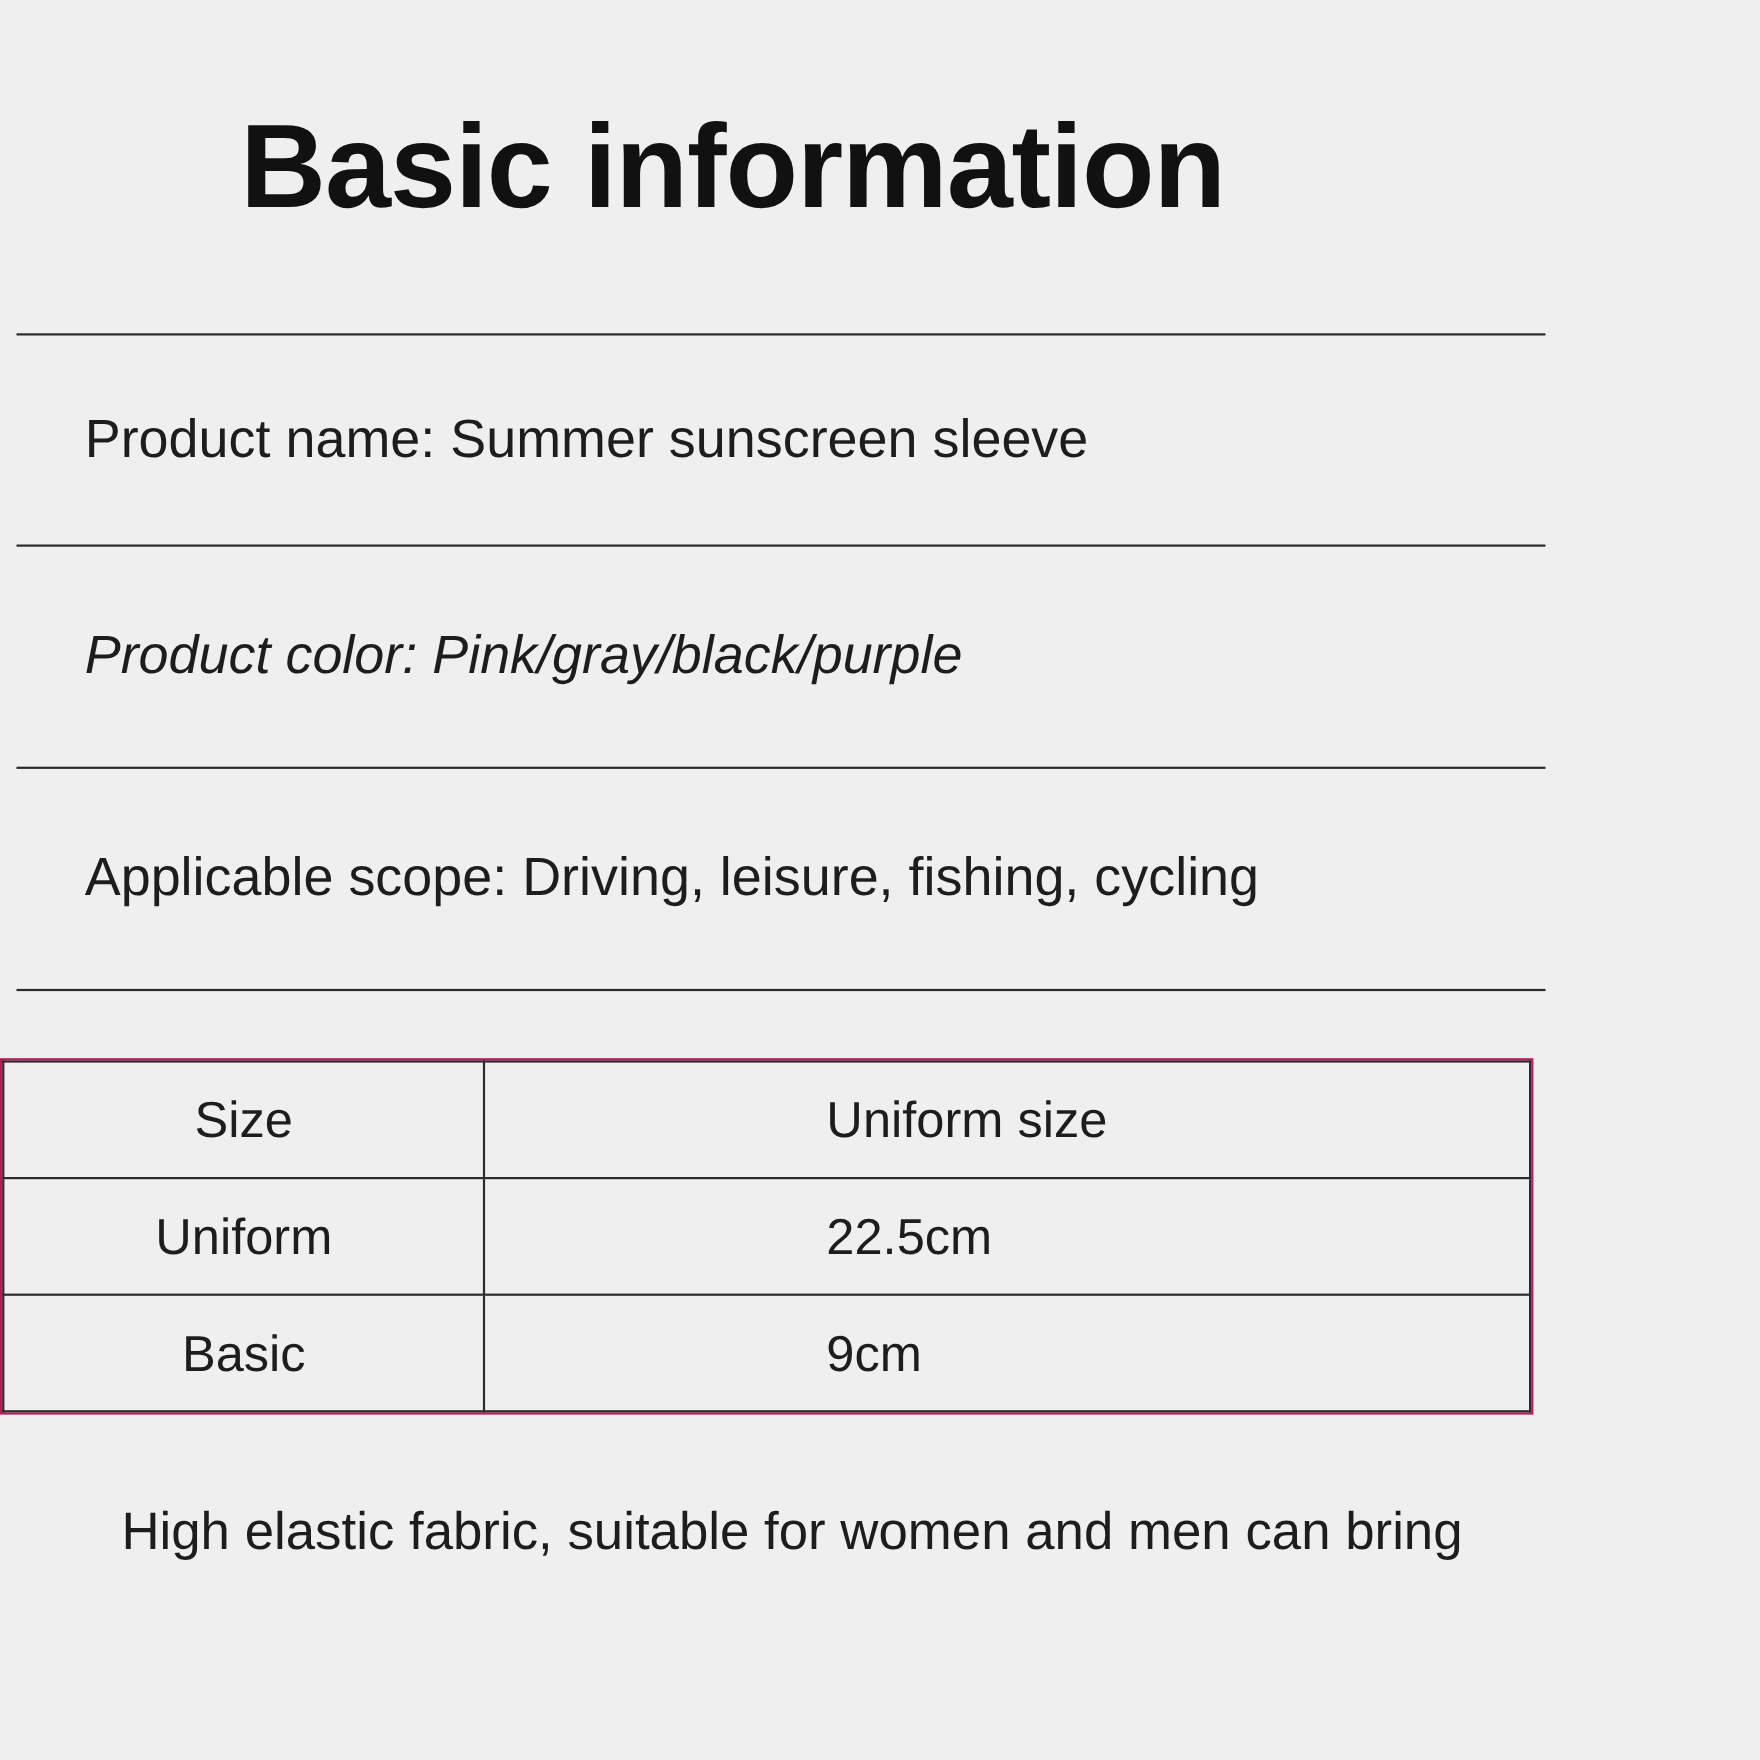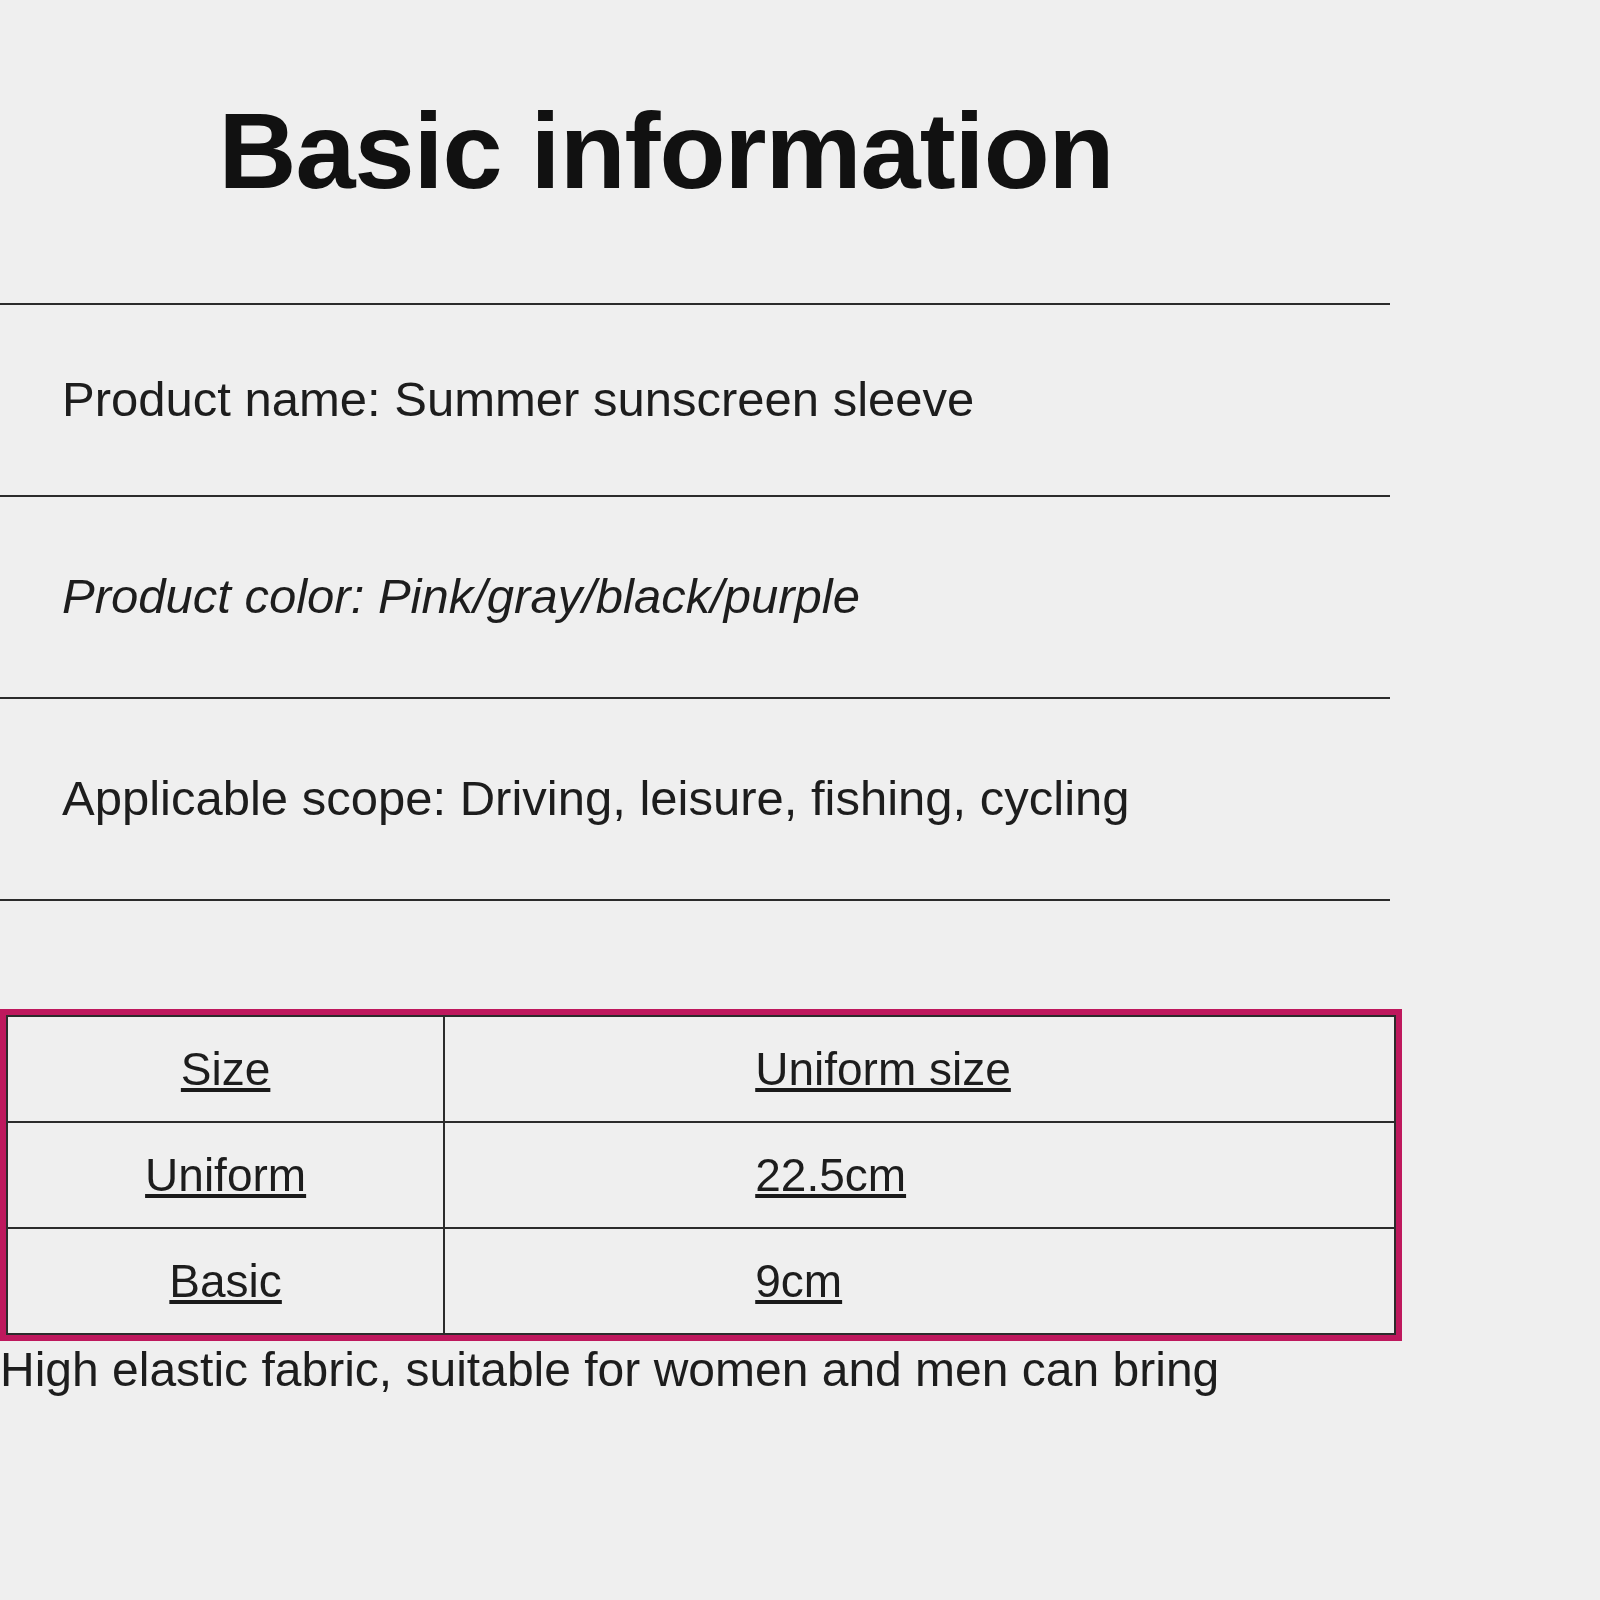--- a/index.html
+++ b/index.html
@@ -25,20 +25,21 @@
     font-size: 108px;
     font-weight: bold;
     letter-spacing: -1px;
     color: #111;
     margin: 0;
     padding-top: 92px;
     line-height: 1.1;
   }
   .rules {
     margin-top: 92px;
+    padding-left: 15px;
   }
   .hr {
     height: 2px;
     background: #2b2b2b;
     margin: 0 auto;
     width: 1390px;
   }
   .row {
     width: 1390px;
     margin: 0 auto;
@@ -52,24 +53,23 @@
     color: #1d1d1d;
     line-height: 1.2;
     font-weight: 400;
   }
   .row-1 { height: 190px; }
   .row-2 { height: 200px; font-style: italic; }
   .row-3 { height: 200px; text-align: center; }
 
   .table-wrap {
     width: 1390px;
-    margin: 108px auto 0 auto;
-    border: 6px solid #be185d;
+    margin: 61px auto 0 auto;
+    border: 2px solid #be185d;
     border-collapse: collapse;
-    text-decoration: underline;
   }
   table.spec {
     width: 100%;
     border-collapse: collapse;
   }
   table.spec td {
     border: 2px solid #2b2b2b;
     height: 104px;
     font-size: 46px;
     font-weight: 400;
@@ -82,22 +82,24 @@
     width: 31.5%;
   }
   table.spec td.value-col {
     width: 68.5%;
     text-align: left;
     padding-left: 310px;
   }
   .footnote {
     width: 1440px;
     margin: 0 auto;
+    text-align: center;
     font-size: 48px;
     color: #1d1d1d;
+    padding-top: 78px;
     line-height: 1.2;
   }
 </style>
 </head>
 <body>
 
 <div class="page">
 
   <h1 class="title">Basic information</h1>
 

